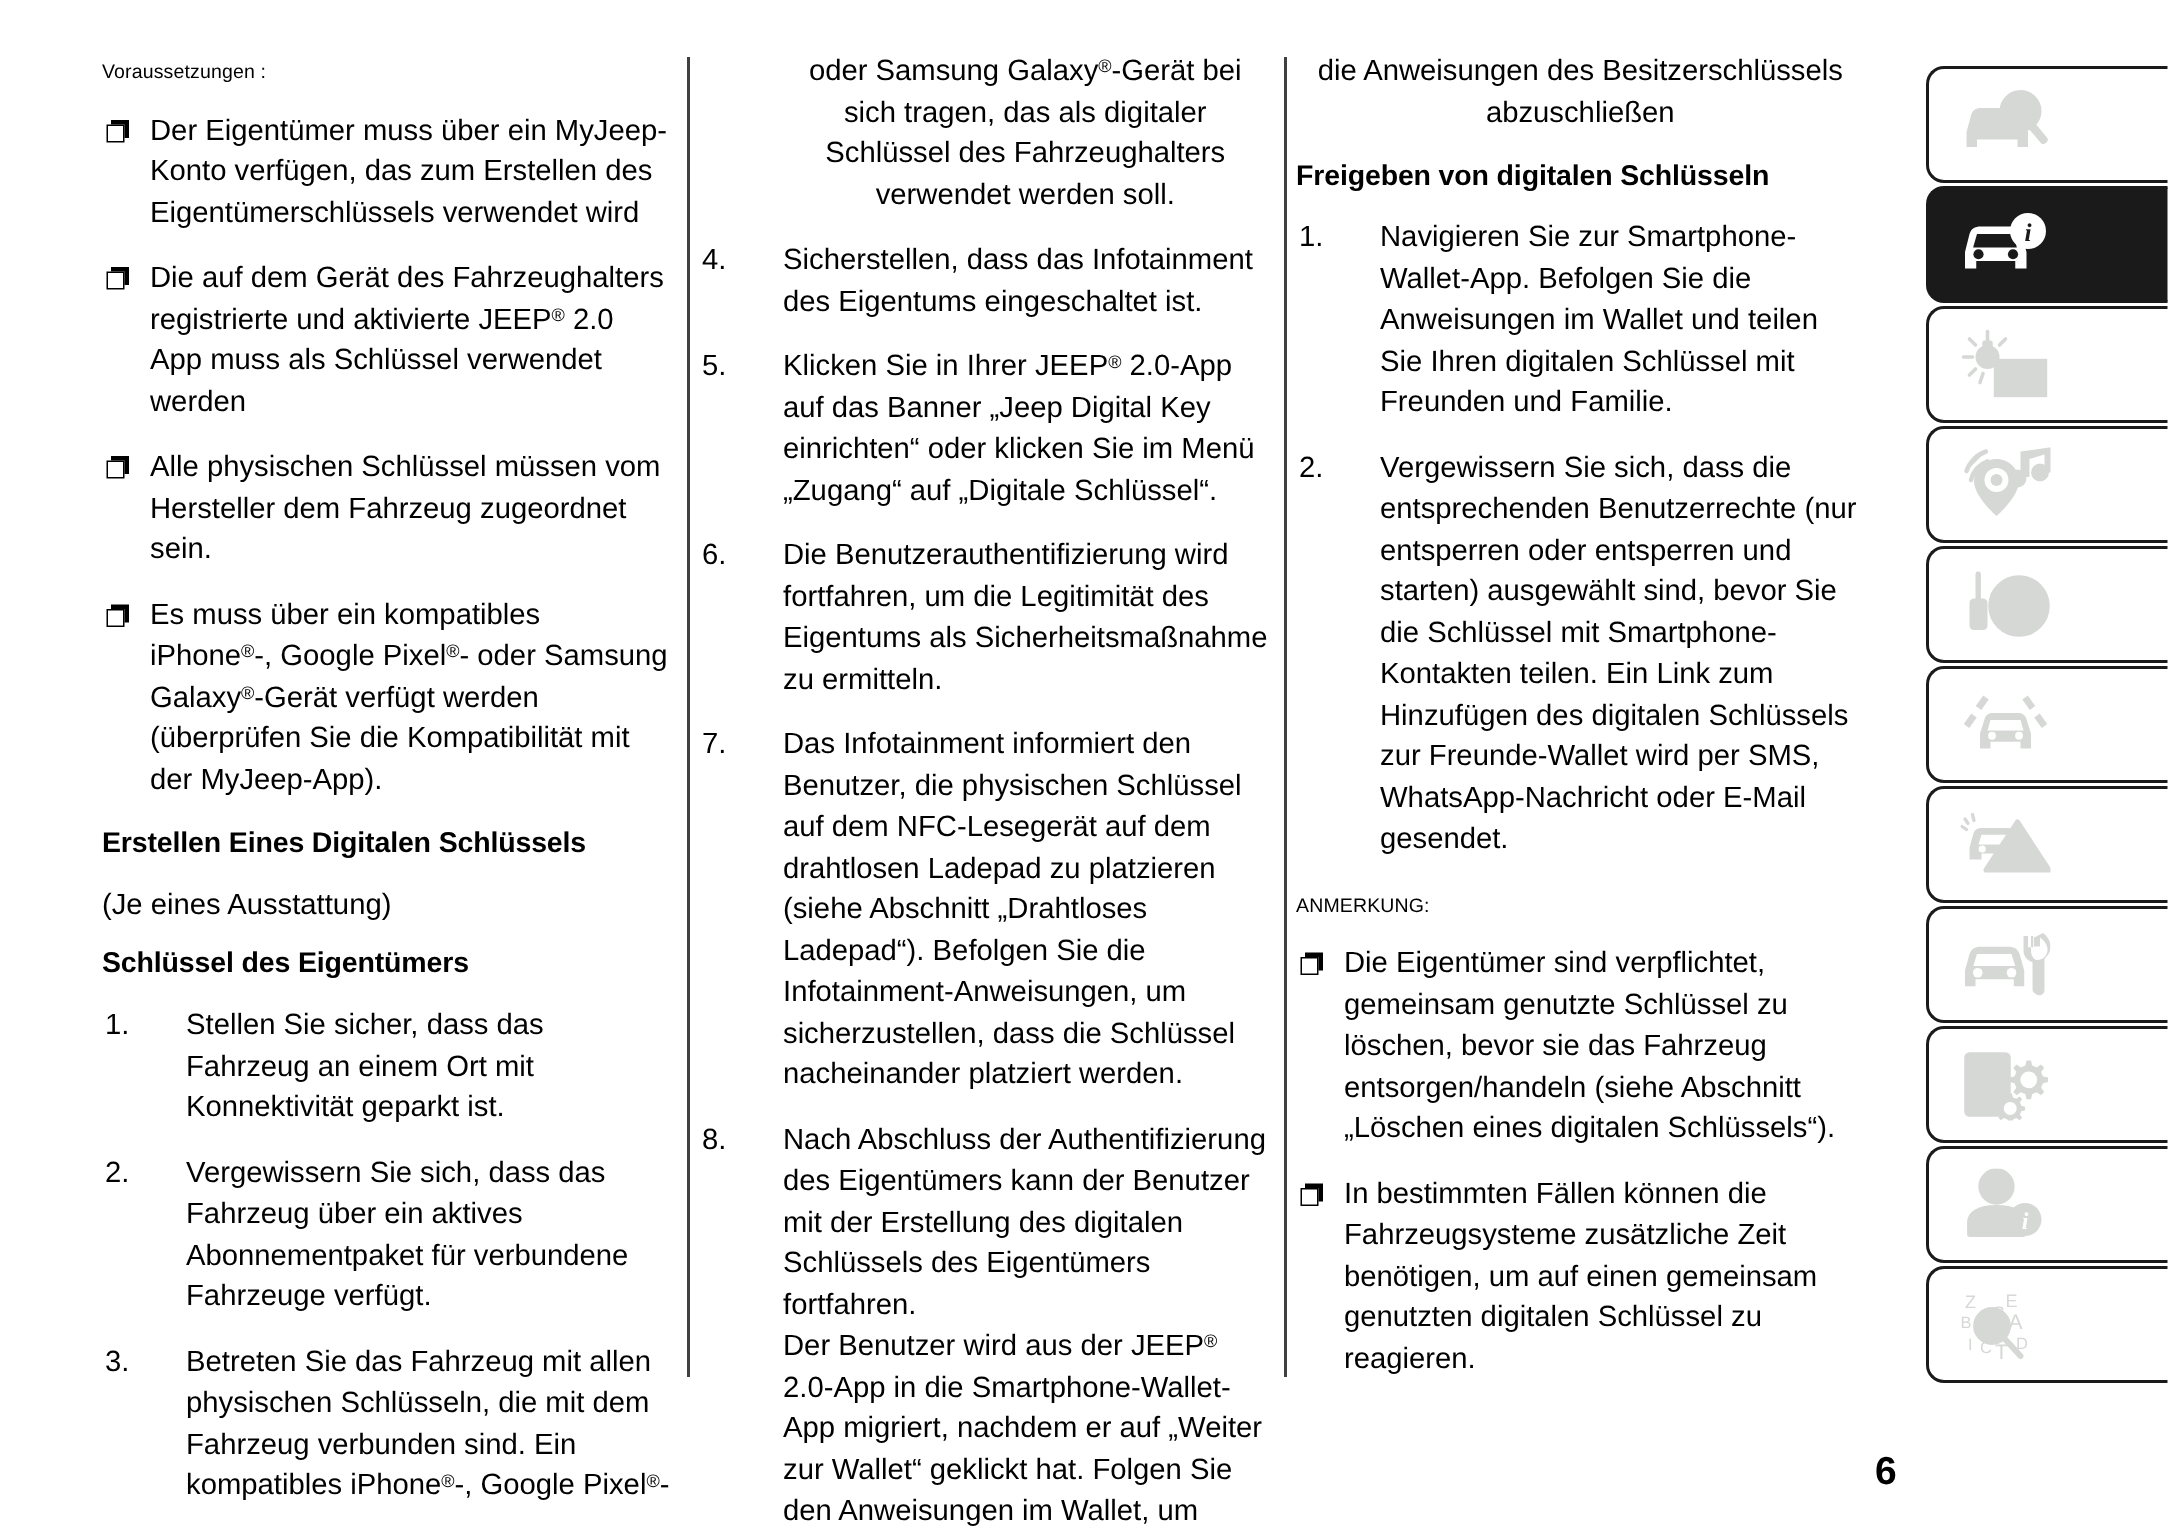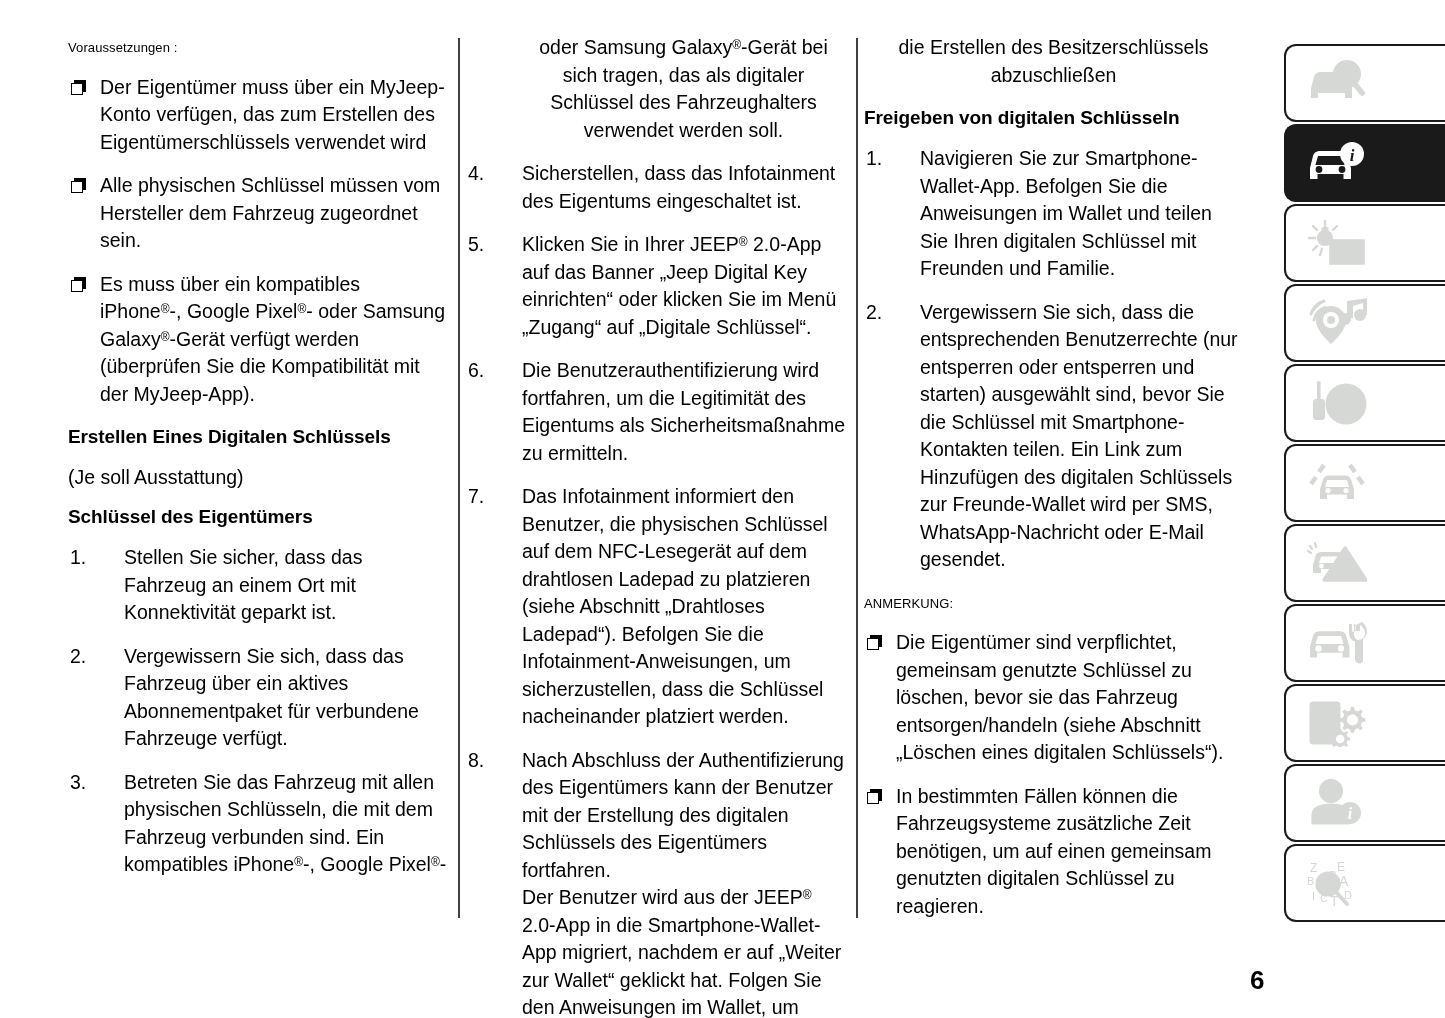--- a/index.html
+++ b/index.html
@@ -217,39 +217,40 @@
             <span class="sq-back"></span>
               <span class="sq-front"></span>
           </span>
           <span>Der Eigentümer muss über ein MyJeep-Konto verfügen, das zum Erstellen des Eigentümerschlüssels verwendet wird</span>
         </li>
         <li>
           <span class="bullet">
             <span class="sq-back"></span>
               <span class="sq-front"></span>
           </span>
+          <span>Die auf dem Gerät des Fahrzeughalters registrierte und aktivierte JEEP<sup class="reg">®</sup> 2.0 App muss als Schlüssel verwendet werden</span>
         </li>
         <li>
           <span class="bullet">
             <span class="sq-back"></span>
               <span class="sq-front"></span>
           </span>
           <span>Alle physischen Schlüssel müssen vom Hersteller dem Fahrzeug zugeordnet sein.</span>
         </li>
         <li>
           <span class="bullet">
             <span class="sq-back"></span>
               <span class="sq-front"></span>
           </span>
           <span>Es muss über ein kompatibles iPhone<sup class="reg">®</sup>-, Google Pixel<sup class="reg">®</sup>- oder Samsung Galaxy<sup class="reg">®</sup>-Gerät verfügt werden (überprüfen Sie die Kompatibilität mit der MyJeep-App).</span>
         </li>
       </ul>
 
       <p class="heading">Erstellen Eines Digitalen Schlüssels</p>
-      <p class="subnote">(Je soll Ausstattung)</p>
+      <p class="subnote">(Je eines Ausstattung)</p>
       <p class="heading">Schlüssel des Eigentümers</p>
 
       <ol class="num">
         <li>
           <span class="idx">1.</span>
           <span class="txt">Stellen Sie sicher, dass das Fahrzeug an einem Ort mit Konnektivität geparkt ist.</span>
         </li>
         <li>
           <span class="idx">2.</span>
           <span class="txt">Vergewissern Sie sich, dass das Fahrzeug über ein aktives Abonnementpaket für verbundene Fahrzeuge verfügt.</span>
@@ -291,21 +292,21 @@
           <span class="txt sub-para">Der Benutzer wird aus der JEEP<sup class="reg">®</sup> 2.0-App in die Smartphone-Wallet-App migriert, nachdem er auf „Weiter zur Wallet“ geklickt hat. Folgen Sie den Anweisungen im Wallet, um</span>
         </li>
       </ol>
 
     </div>
 
     <div class="col-divider"></div>
 
     <div class="col">
 
-      <p class="cont">die Erstellen des Besitzerschlüssels abzuschließen</p>
+      <p class="cont">die Anweisungen des Besitzerschlüssels abzuschließen</p>
 
       <p class="heading">Freigeben von digitalen Schlüsseln</p>
 
       <ol class="num">
         <li>
           <span class="idx">1.</span>
           <span class="txt">Navigieren Sie zur Smartphone-Wallet-App. Befolgen Sie die Anweisungen im Wallet und teilen Sie Ihren digitalen Schlüssel mit Freunden und Familie.</span>
         </li>
         <li>
           <span class="idx">2.</span>

